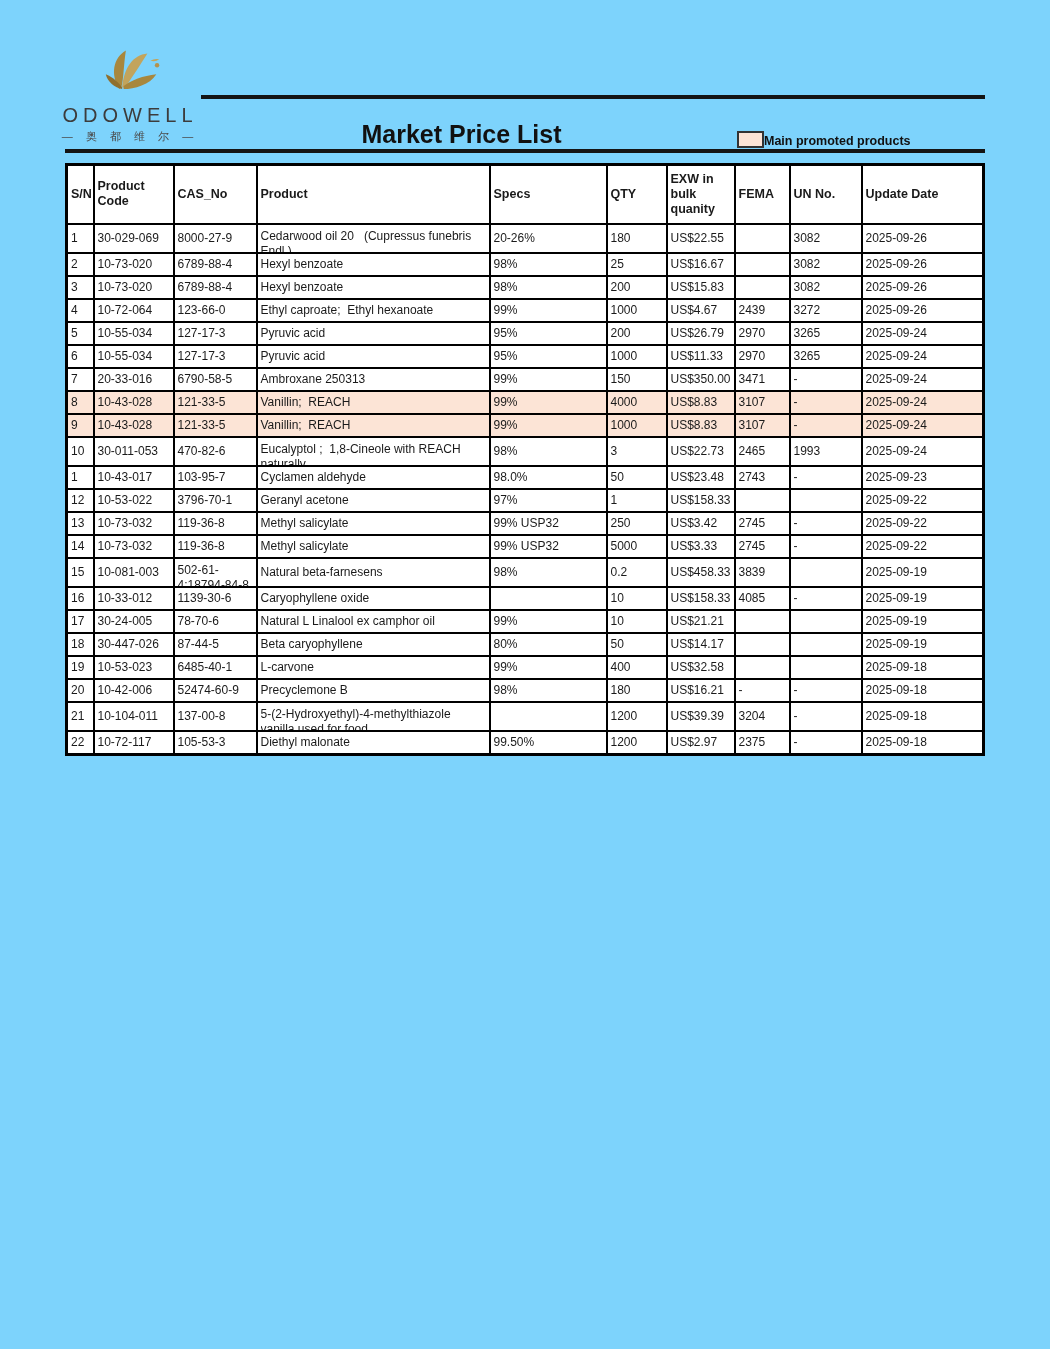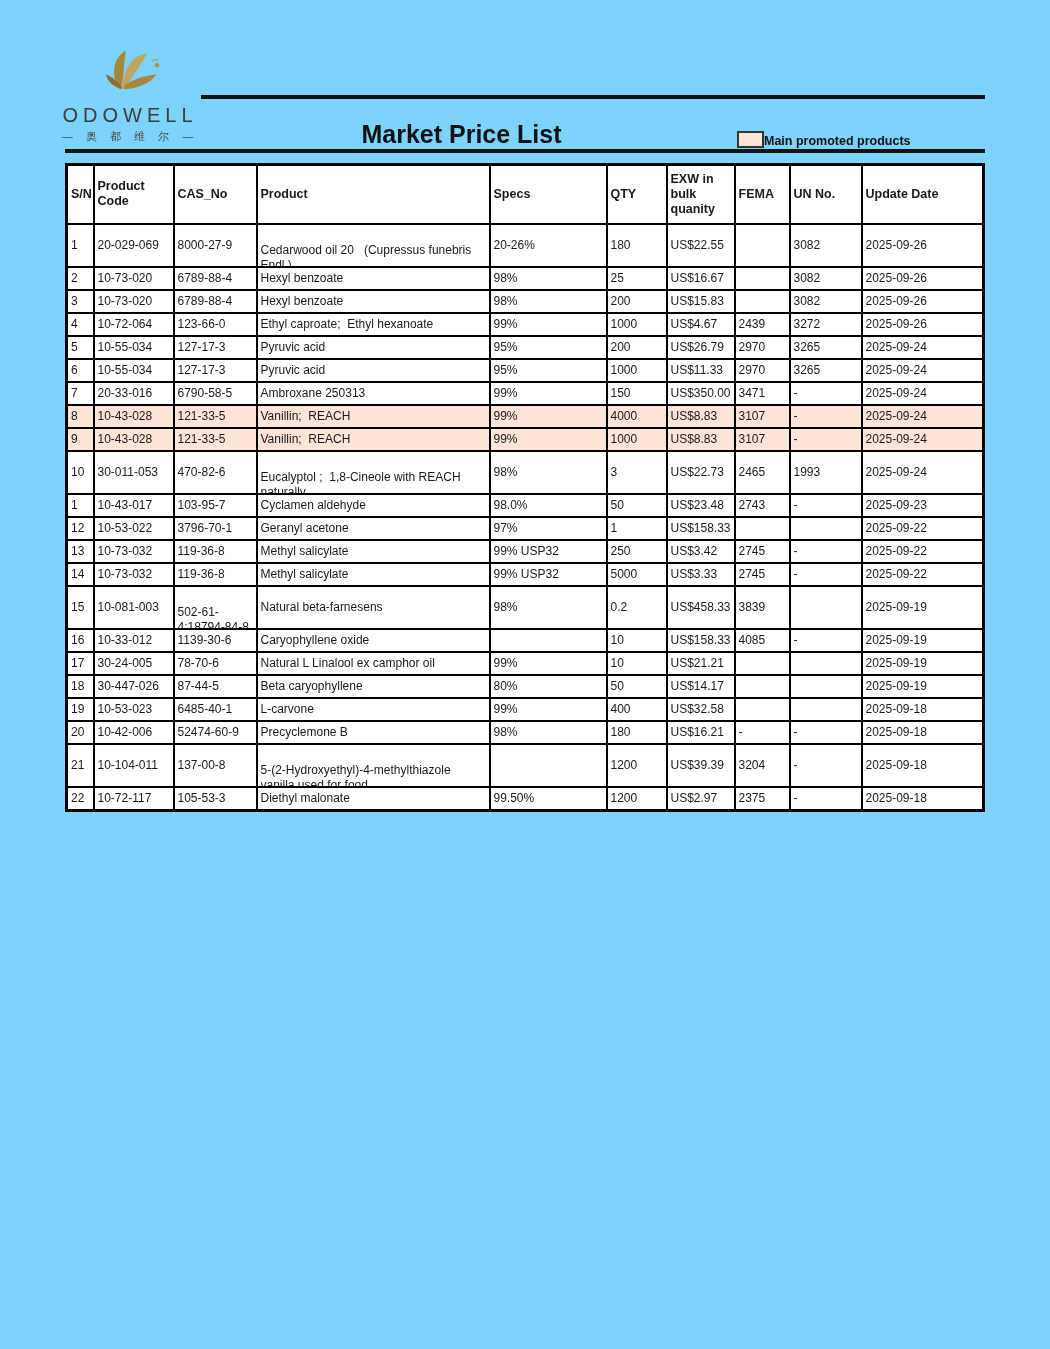--- a/index.html
+++ b/index.html
@@ -40,21 +40,21 @@
   table { border:3px solid #000; }
   th {
     font-size:12.5px; font-weight:bold; text-align:left; vertical-align:middle;
     padding:2px 3px; height:59px; line-height:15px; white-space:normal;
   }
   td {
     font-size:12px; height:23px; vertical-align:middle;
     padding:0 3px; white-space:nowrap;
   }
   td .one { line-height:21px; }
-  td .two { height:23px; overflow:hidden; line-height:15px; margin-top:18px; }
+  td .two { height:23px; overflow:hidden; line-height:15px; margin-top:4px; }
   td .two .l2 { line-height:15px; }
   tr.hl td { background:#fce4d6; }
 </style>
 </head>
 <body>
 
 <div class="sheet">
 
   <div class="logo">
     <svg class="flower" viewBox="0 0 120 70">
@@ -109,21 +109,21 @@
         </thead>
       <tbody id="body-rows">
           <tr>
             <td>
               <div class="one">
                 <div>1</div>
               </div>
             </td>
             <td>
               <div class="one">
-                <div>20-029-069</div>
+                <div>30-029-069</div>
               </div>
             </td>
             <td>
               <div class="one">
                 <div>8000-27-9</div>
               </div>
             </td>
             <td>
               <div class="two">
                 <div>Cedarwood oil 20&nbsp;&nbsp; (Cupressus funebris</div>

